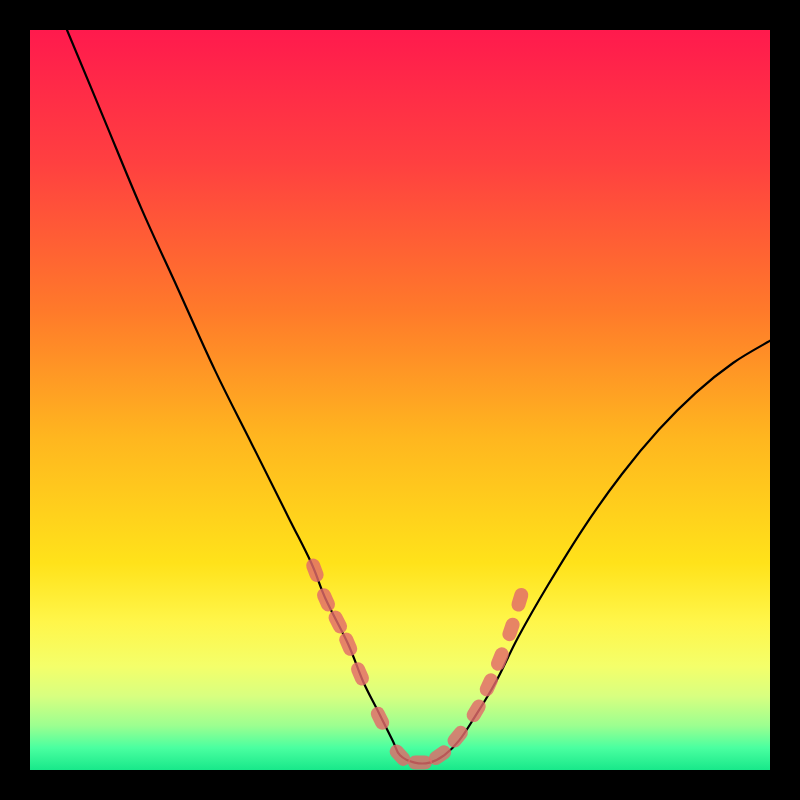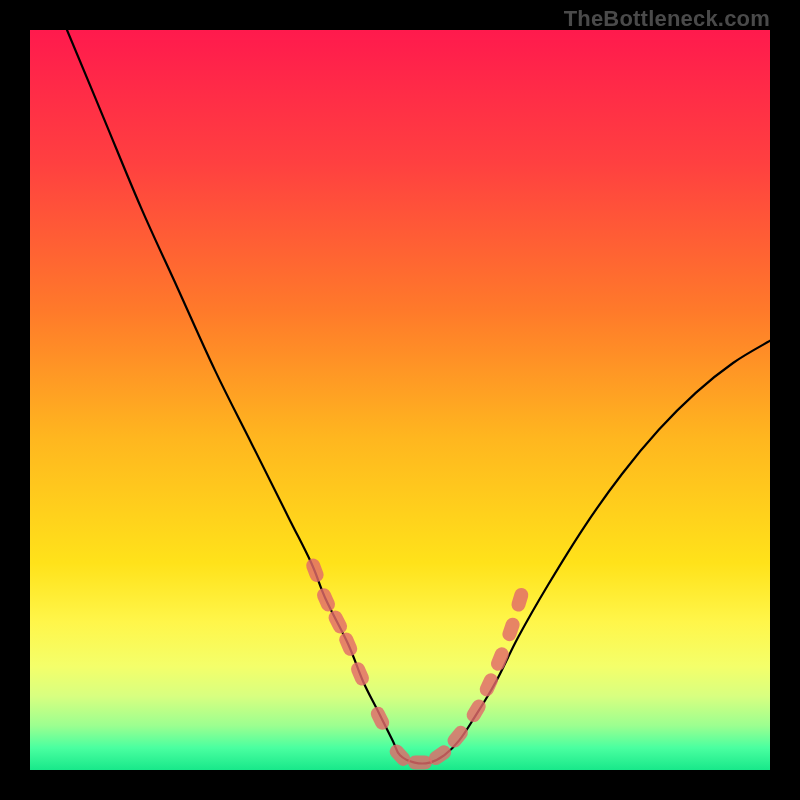--- a/index.html
+++ b/index.html
@@ -41,21 +41,20 @@
     width: 740px;
     height: 740px;
     overflow: visible;
   }
 </style>
 </head>
 <body>
 
 <div class="frame">
 
-  <div class="attribution">TheBottleneck.com</div>
 
   <div class="plot">
     <svg id="gradient-svg" preserveAspectRatio="none" viewBox="0 0 740 740">
       <defs>
         <linearGradient id="bg-grad" x1="0" y1="0" x2="0" y2="1">
             <stop offset="0%" stop-color="#ff1a4d"></stop>
             <stop offset="18%" stop-color="#ff4040"></stop>
             <stop offset="38%" stop-color="#ff7a2a"></stop>
             <stop offset="55.00000000000001%" stop-color="#ffb61f"></stop>
             <stop offset="72%" stop-color="#ffe21a"></stop>

